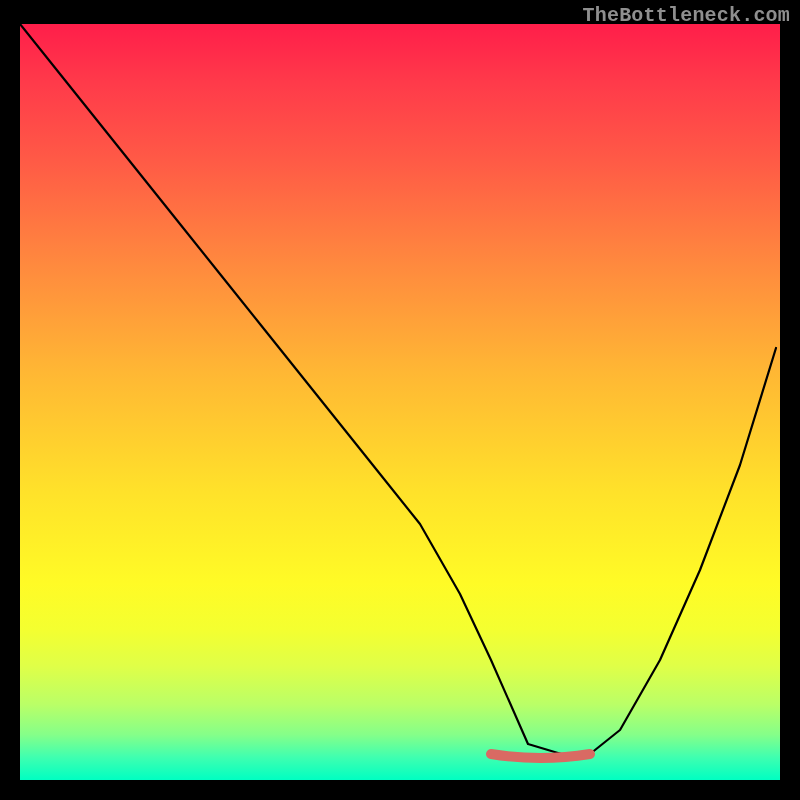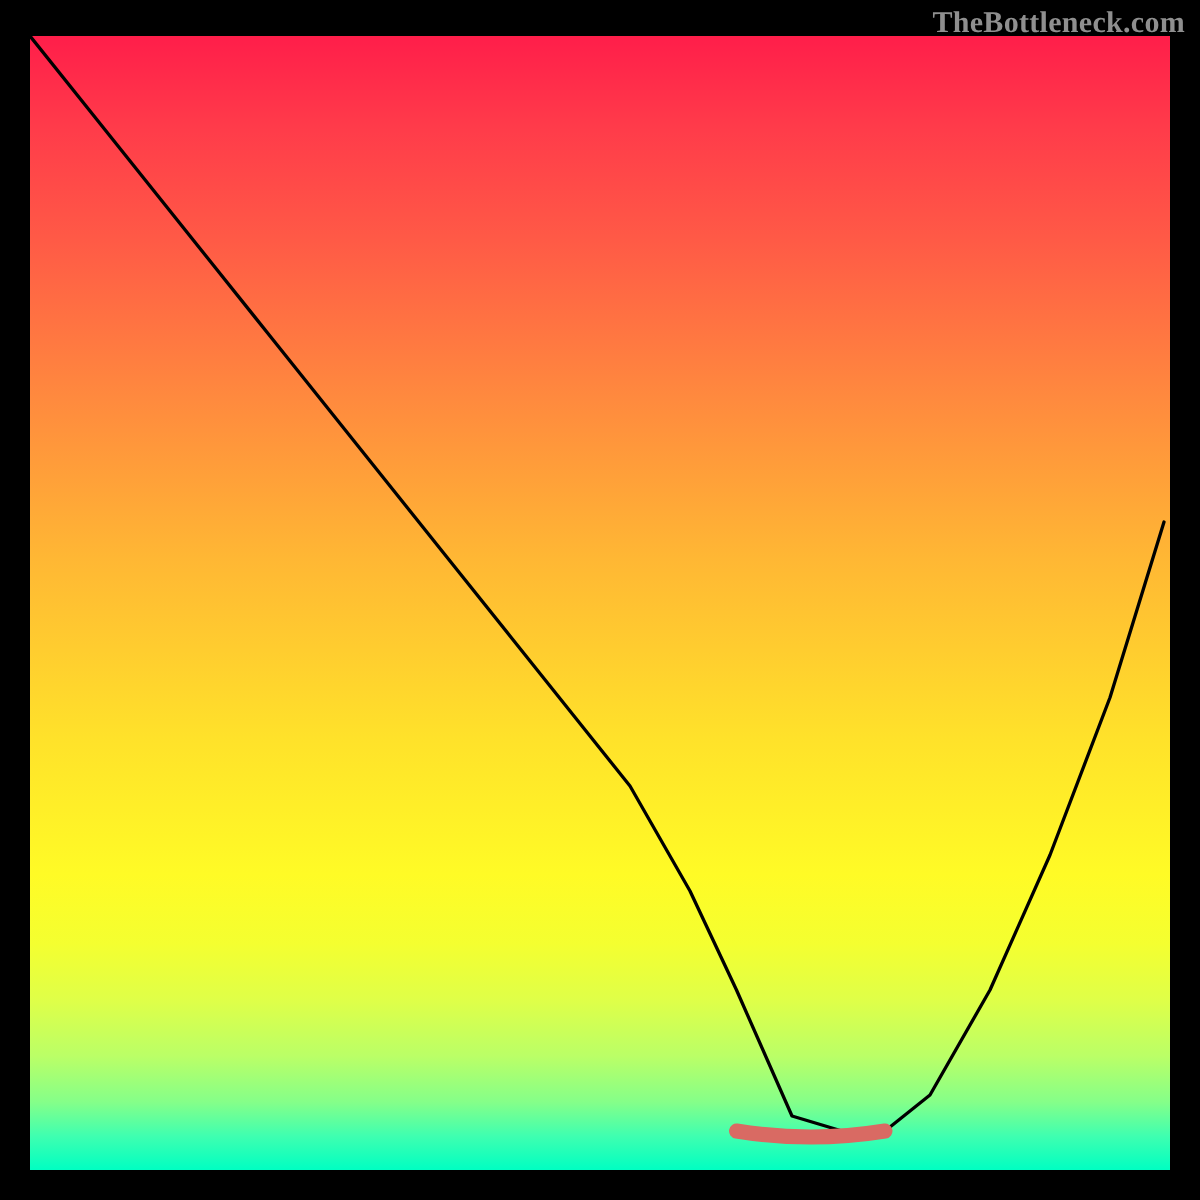--- a/index.html
+++ b/index.html
@@ -15,21 +15,21 @@
     top: 0;
     left: 0;
     width: 800px;
     height: 800px;
     background: #000000;
   }
   .watermark {
     position: absolute;
     top: 4px;
     right: 10px;
-    font-family: Liberation Serif, serif;
+    font-family: Liberation Mono, monospace;
     font-size: 20px;
     font-weight: bold;
     color: #8f8f8f;
     letter-spacing: 0.2px;
   }
   .plot {
     position: absolute;
     left: 20px;
     top: 24px;
     width: 760px;

